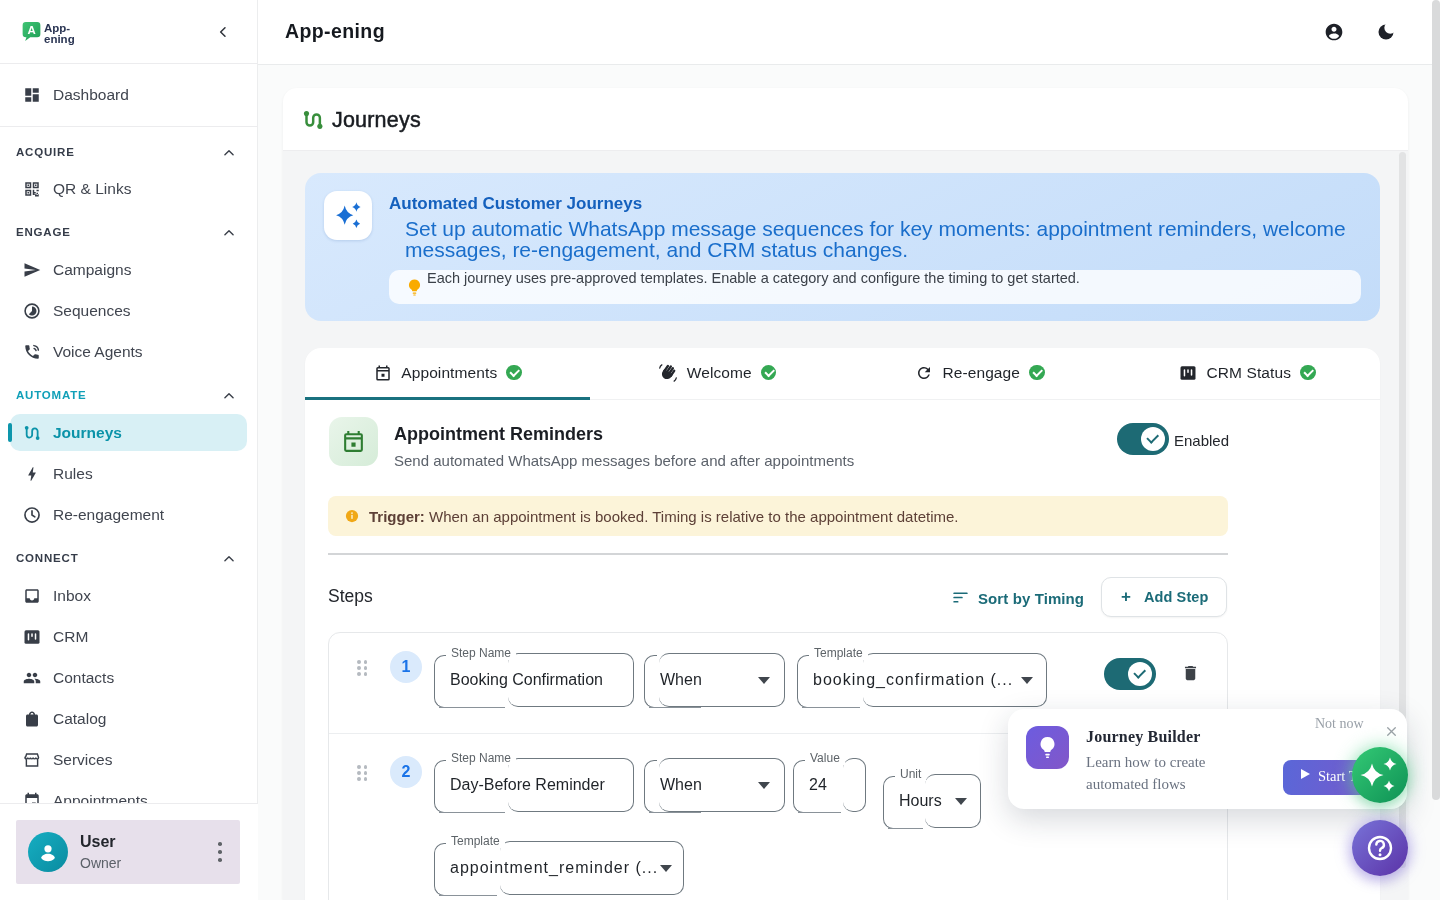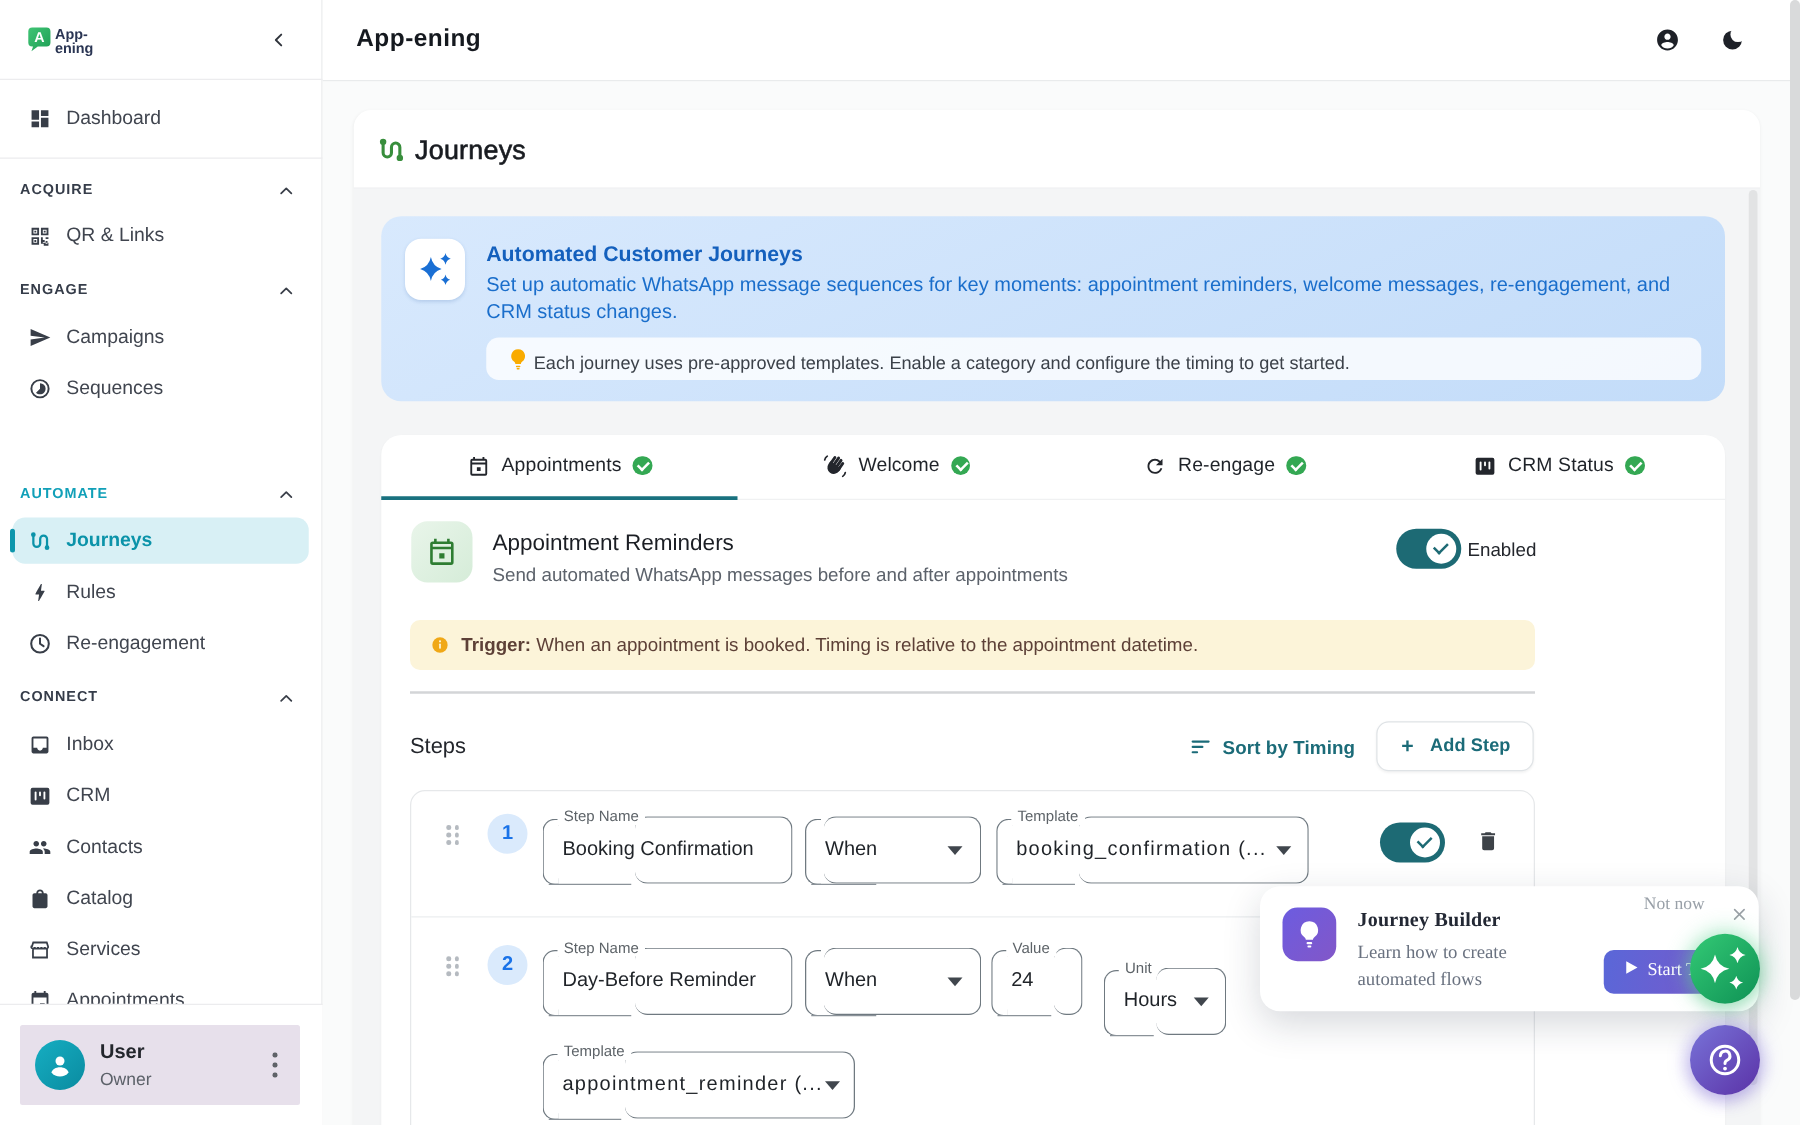--- a/index.html
+++ b/index.html
@@ -19,23 +19,23 @@
   .sect-ch { position:absolute; left:222px; width:14px; height:14px; }
   .divline { position:absolute; left:0; width:258px; height:1px; background:#ececee; }
   
   #maincard { left:283px; top:88px; width:1125px; height:812px; background:#fff; border-radius:14px 14px 0 0; box-shadow:0 1px 3px rgba(0,0,0,.06); z-index:1; }
   #cardhead { position:absolute; left:0; top:0; width:100%; height:63px; border-bottom:1px solid #ededef; }
   #cardbody { position:absolute; left:0; top:63px; width:100%; height:749px; background:#f4f5f6; overflow:hidden; }
   
   #bluecard { left:22px; top:22px; width:1075px; height:148px; border-radius:16px; background:linear-gradient(155deg,#d8e9fd 0%,#c3dcf9 100%); }
   #bluecard .tile { position:absolute; left:19px; top:18px; width:48px; height:49px; border-radius:13px; background:#fff; box-shadow:0 1px 3px rgba(40,90,160,.18); }
   #bluecard h2 { position:absolute; left:84px; top:21px; font-size:17px; font-weight:bold; color:#1460bd; }
-  #bluecard p { position:absolute; left:84px; top:45px; width:980px; font-size:16px; line-height:21px; color:#1a6ecb; }
+  #bluecard p { position:absolute; left:100px; top:45px; width:980px; font-size:21px; line-height:21px; color:#1a6ecb; }
   #tipband { position:absolute; left:84px; top:97px; width:972px; height:34px; background:rgba(255,255,255,.8); border-radius:10px; }
-  #tipband span { position:absolute; left:38px; top:13px; font-size:14.5px; color:#3b4149; }
+  #tipband span { position:absolute; left:38px; top:0; font-size:14.5px; color:#3b4149; }
   
   #tabpanel { left:22px; top:197px; width:1075px; height:552px; background:#fff; border-radius:16px 16px 0 0; box-shadow:0 1px 2px rgba(0,0,0,.04); }
   .tab { position:absolute; top:0; height:49px; display:flex; align-items:center; justify-content:center; gap:9px; font-size:15.5px; font-weight:400; color:#1f2329; letter-spacing:.1px; }
   #tabline { position:absolute; left:0; top:49px; width:285px; height:3px; background:#19717f; }
   #tabsep { position:absolute; left:0; top:51px; width:1075px; height:1px; background:#f0f1f2; }
   .gcheck { width:15.5px; height:15.5px; border-radius:50%; background:#34a853; position:relative; }
   .gcheck:after { content:""; position:absolute; left:3.8px; top:4.2px; width:7px; height:3.5px; border-left:2px solid #fff; border-bottom:2px solid #fff; transform:rotate(-45deg); }
   
   #greentile { position:absolute; left:24px; top:69px; width:49px; height:49px; border-radius:13px; background:linear-gradient(135deg,#e9f5ea,#d5ecd8); }
   
@@ -153,21 +153,21 @@
             <rect x="15.7" y="7" width="2" height="8.5" rx="1" fill="#fff"></rect>
           </svg>
           <span>CRM Status</span>
           <span class="gcheck"></span>
         </div>
 
         <div id="greentile"></div>
         <svg class="abs" style="left:36px;top:81px" width="25" height="25" viewBox="0 0 24 24">
           <path fill="#2e7d32" d="M19 4h-1V2h-2v2H8V2H6v2H5a2 2 0 0 0-2 2v14a2 2 0 0 0 2 2h14a2 2 0 0 0 2-2V6a2 2 0 0 0-2-2zm0 16H5V10h14v10zM5 8V6h14v2H5zm5 5h4v4h-4v-4z"></path>
         </svg>
-        <div class="abs" style="left:89px;top:76px;font-size:18px;font-weight:normal;color:#1b1e24">Appointment Reminders</div>
+        <div class="abs" style="left:89px;top:76px;font-size:18px;font-weight:bold;color:#1b1e24">Appointment Reminders</div>
         <div class="abs" style="left:89px;top:104px;font-size:15px;color:#5c626b">Send automated WhatsApp messages before and after appointments</div>
         <div class="switch" style="left:812px;top:75px">
           <div class="thumb"></div>
         </div>
         <div class="abs" style="left:869px;top:84px;font-size:15px;color:#23262c">Enabled</div>
 
         <div id="trigband">
           <svg class="abs" style="left:17px;top:13px" width="14" height="14" viewBox="0 0 24 24">
             <circle cx="12" cy="12" r="10.5" fill="#f0a817"></circle>
             <rect x="10.8" y="10" width="2.4" height="7" rx="1" fill="#fcf4d9"></rect>
@@ -366,20 +366,27 @@
       </svg>
       <span class="lbl">Campaigns</span>
     </div>
     <div class="navrow" style="top:292px">
       <svg class="ic" viewBox="0 0 24 24">
         <path fill="#383e48" d="M16.24 7.76A5.974 5.974 0 0 0 12 6v6l-4.24 4.24c2.34 2.34 6.14 2.34 8.49 0a5.99 5.99 0 0 0-.01-8.48z"></path>
         <circle cx="12" cy="12" r="9.2" fill="none" stroke="#383e48" stroke-width="2.1"></circle>
       </svg>
       <span class="lbl">Sequences</span>
     </div>
+    <div class="navrow" style="top:333px">
+      <svg class="ic" viewBox="0 0 24 24">
+        <path fill="#383e48" d="M6.62 10.79c1.44 2.83 3.76 5.14 6.59 6.59l2.2-2.2c.27-.27.67-.36 1.02-.24 1.12.37 2.33.57 3.57.57.55 0 1 .45 1 1V20c0 .55-.45 1-1 1-9.39 0-17-7.61-17-17 0-.55.45-1 1-1h3.5c.55 0 1 .45 1 1 0 1.25.2 2.45.57 3.57.11.35.03.74-.25 1.02l-2.2 2.2z"></path>
+        <path fill="none" stroke="#383e48" stroke-width="2" stroke-linecap="round" d="M14.5 3.5a7 7 0 0 1 6 6M14.8 7.4a3.6 3.6 0 0 1 2.6 2.6"></path>
+      </svg>
+      <span class="lbl">Voice Agents</span>
+    </div>
 
     <div class="sect" style="top:389px;color:#11a0b8">AUTOMATE</div>
     <svg class="sect-ch" style="top:389px" viewBox="0 0 24 24">
       <path d="M5 15l7-7 7 7" fill="none" stroke="#3a3f49" stroke-width="2.4" stroke-linecap="round" stroke-linejoin="round"></path>
     </svg>
     <div class="abs" style="left:10px;top:414px;width:237px;height:37px;background:#d8f0f5;border-radius:10px"></div>
     <div class="abs" style="left:8px;top:423px;width:4px;height:19px;background:#0d96ac;border-radius:2px"></div>
     <div class="navrow" style="top:414px;height:37px">
       <svg class="ic" viewBox="0 0 24 24">
         <path d="M4.9 7.2v7.2a3.65 3.65 0 0 0 7.3 0V9.6a3.65 3.65 0 0 1 7.3 0v7.2" fill="none" stroke="#0b93a9" stroke-width="2.4" stroke-linecap="round"></path>

